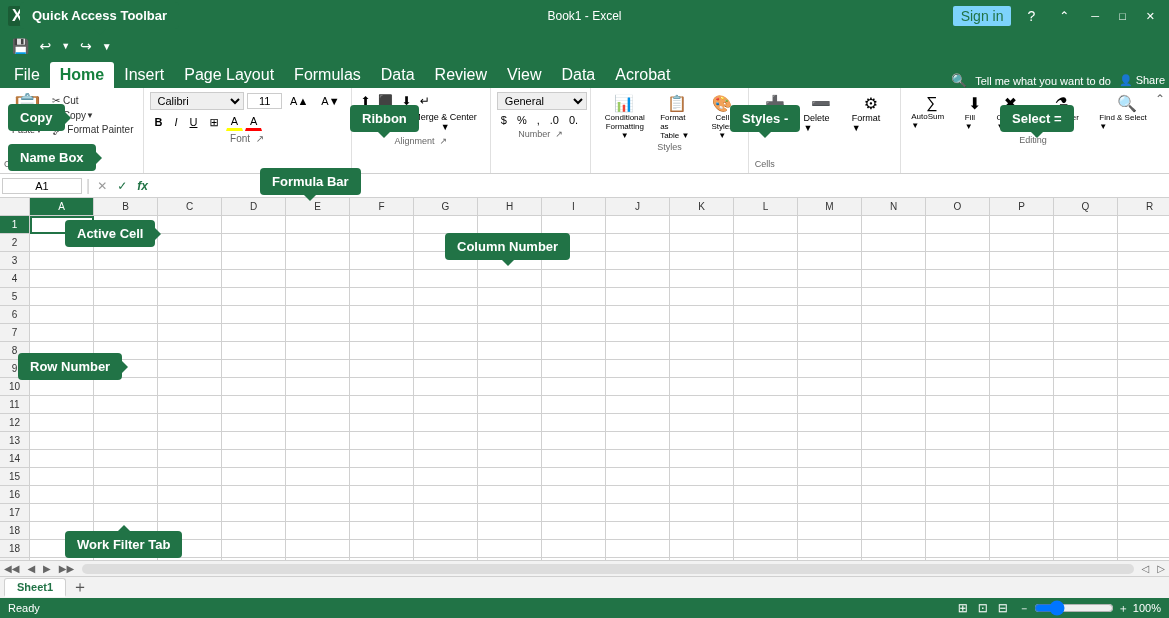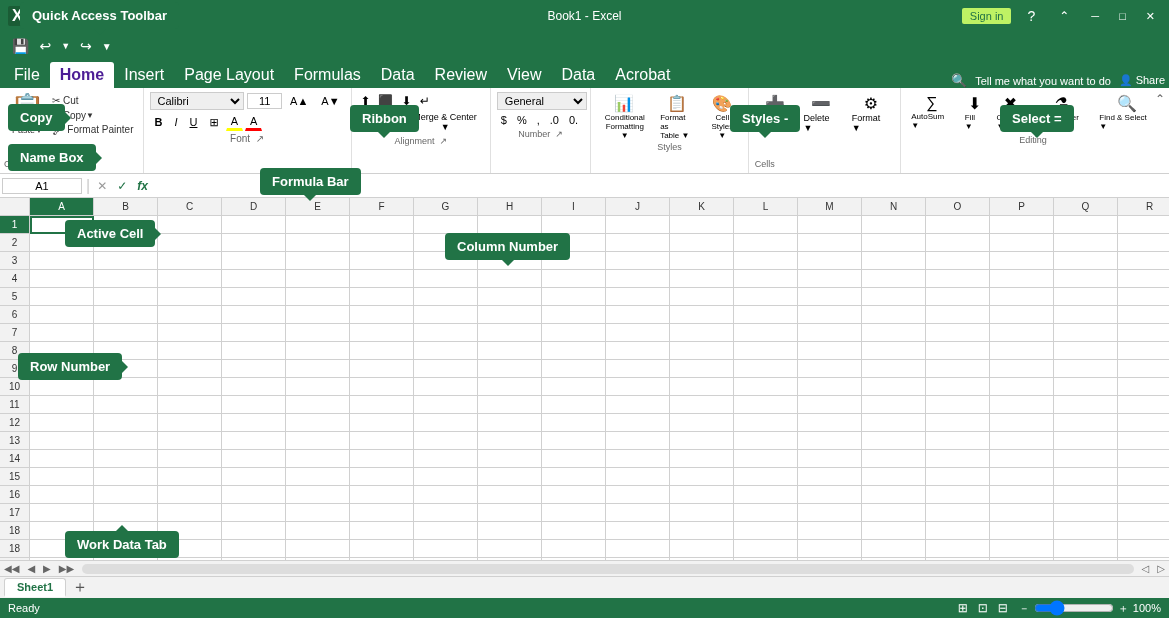--- a/index.html
+++ b/index.html
@@ -10,21 +10,21 @@
       background: #217346;
       height: 32px;
       display: flex;
       align-items: center;
       justify-content: space-between;
       padding: 0 8px;
     }
     .title-bar-left { display: flex; align-items: center; gap: 4px; }
     .title-bar-right { display: flex; align-items: center; gap: 8px; margin-left: auto; }
     .title-btn { color: white; font-size: 11px; cursor: pointer; padding: 2px 6px; }
-    .sign-in-btn { background: #bef264; color: #217346; border: none; padding: 2px 8px; font-size: 11px; cursor: pointer; border-radius: 2px; }
+    .sign-in-btn { background: #7dd3fc; color: #217346; border: none; padding: 2px 8px; font-size: 14px; cursor: pointer; border-radius: 2px; }
 
     
     .quick-access {
       background: #217346;
       height: 28px;
       display: flex;
       align-items: center;
       padding: 0 8px;
       gap: 2px;
     }
@@ -38,21 +38,21 @@
       padding: 0 4px;
       height: 28px;
     }
     .ribbon-tab {
       color: white;
       font-size: 16px;
       padding: 4px 10px;
       cursor: pointer;
       border-radius: 3px 3px 0 0;
     }
-    .ribbon-tab.active { background: #fff; color: #4c1d95; font-weight: 600; }
+    .ribbon-tab.active { background: #fff; color: #15803d; font-weight: 600; }
 
     
     .ribbon {
       background: #fff;
       border-bottom: 1px solid #d0d0d0;
       display: flex;
       align-items: stretch;
       padding: 0 4px;
       height: 86px;
       position: relative;
@@ -961,21 +961,21 @@
 
   <div class="annotation arrow-down" style="top:233px; left:445px;">
     <span>Column Number</span>
   </div>
 
   <div class="annotation arrow-right" style="top:353px; left:18px;">
     <span>Row Number</span>
   </div>
 
   <div class="annotation arrow-up" style="top:531px; left:65px;">
-    <span>Work Data Tab</span>
+    <span>Work Filter Tab</span>
   </div>
 
   <div class="annotation arrow-down" style="top:105px; left:730px;">
     <span>Styles -</span>
   </div>
 
   <div class="annotation arrow-down" style="top:105px; left:1000px;">
     <span>Select =</span>
   </div>
 

